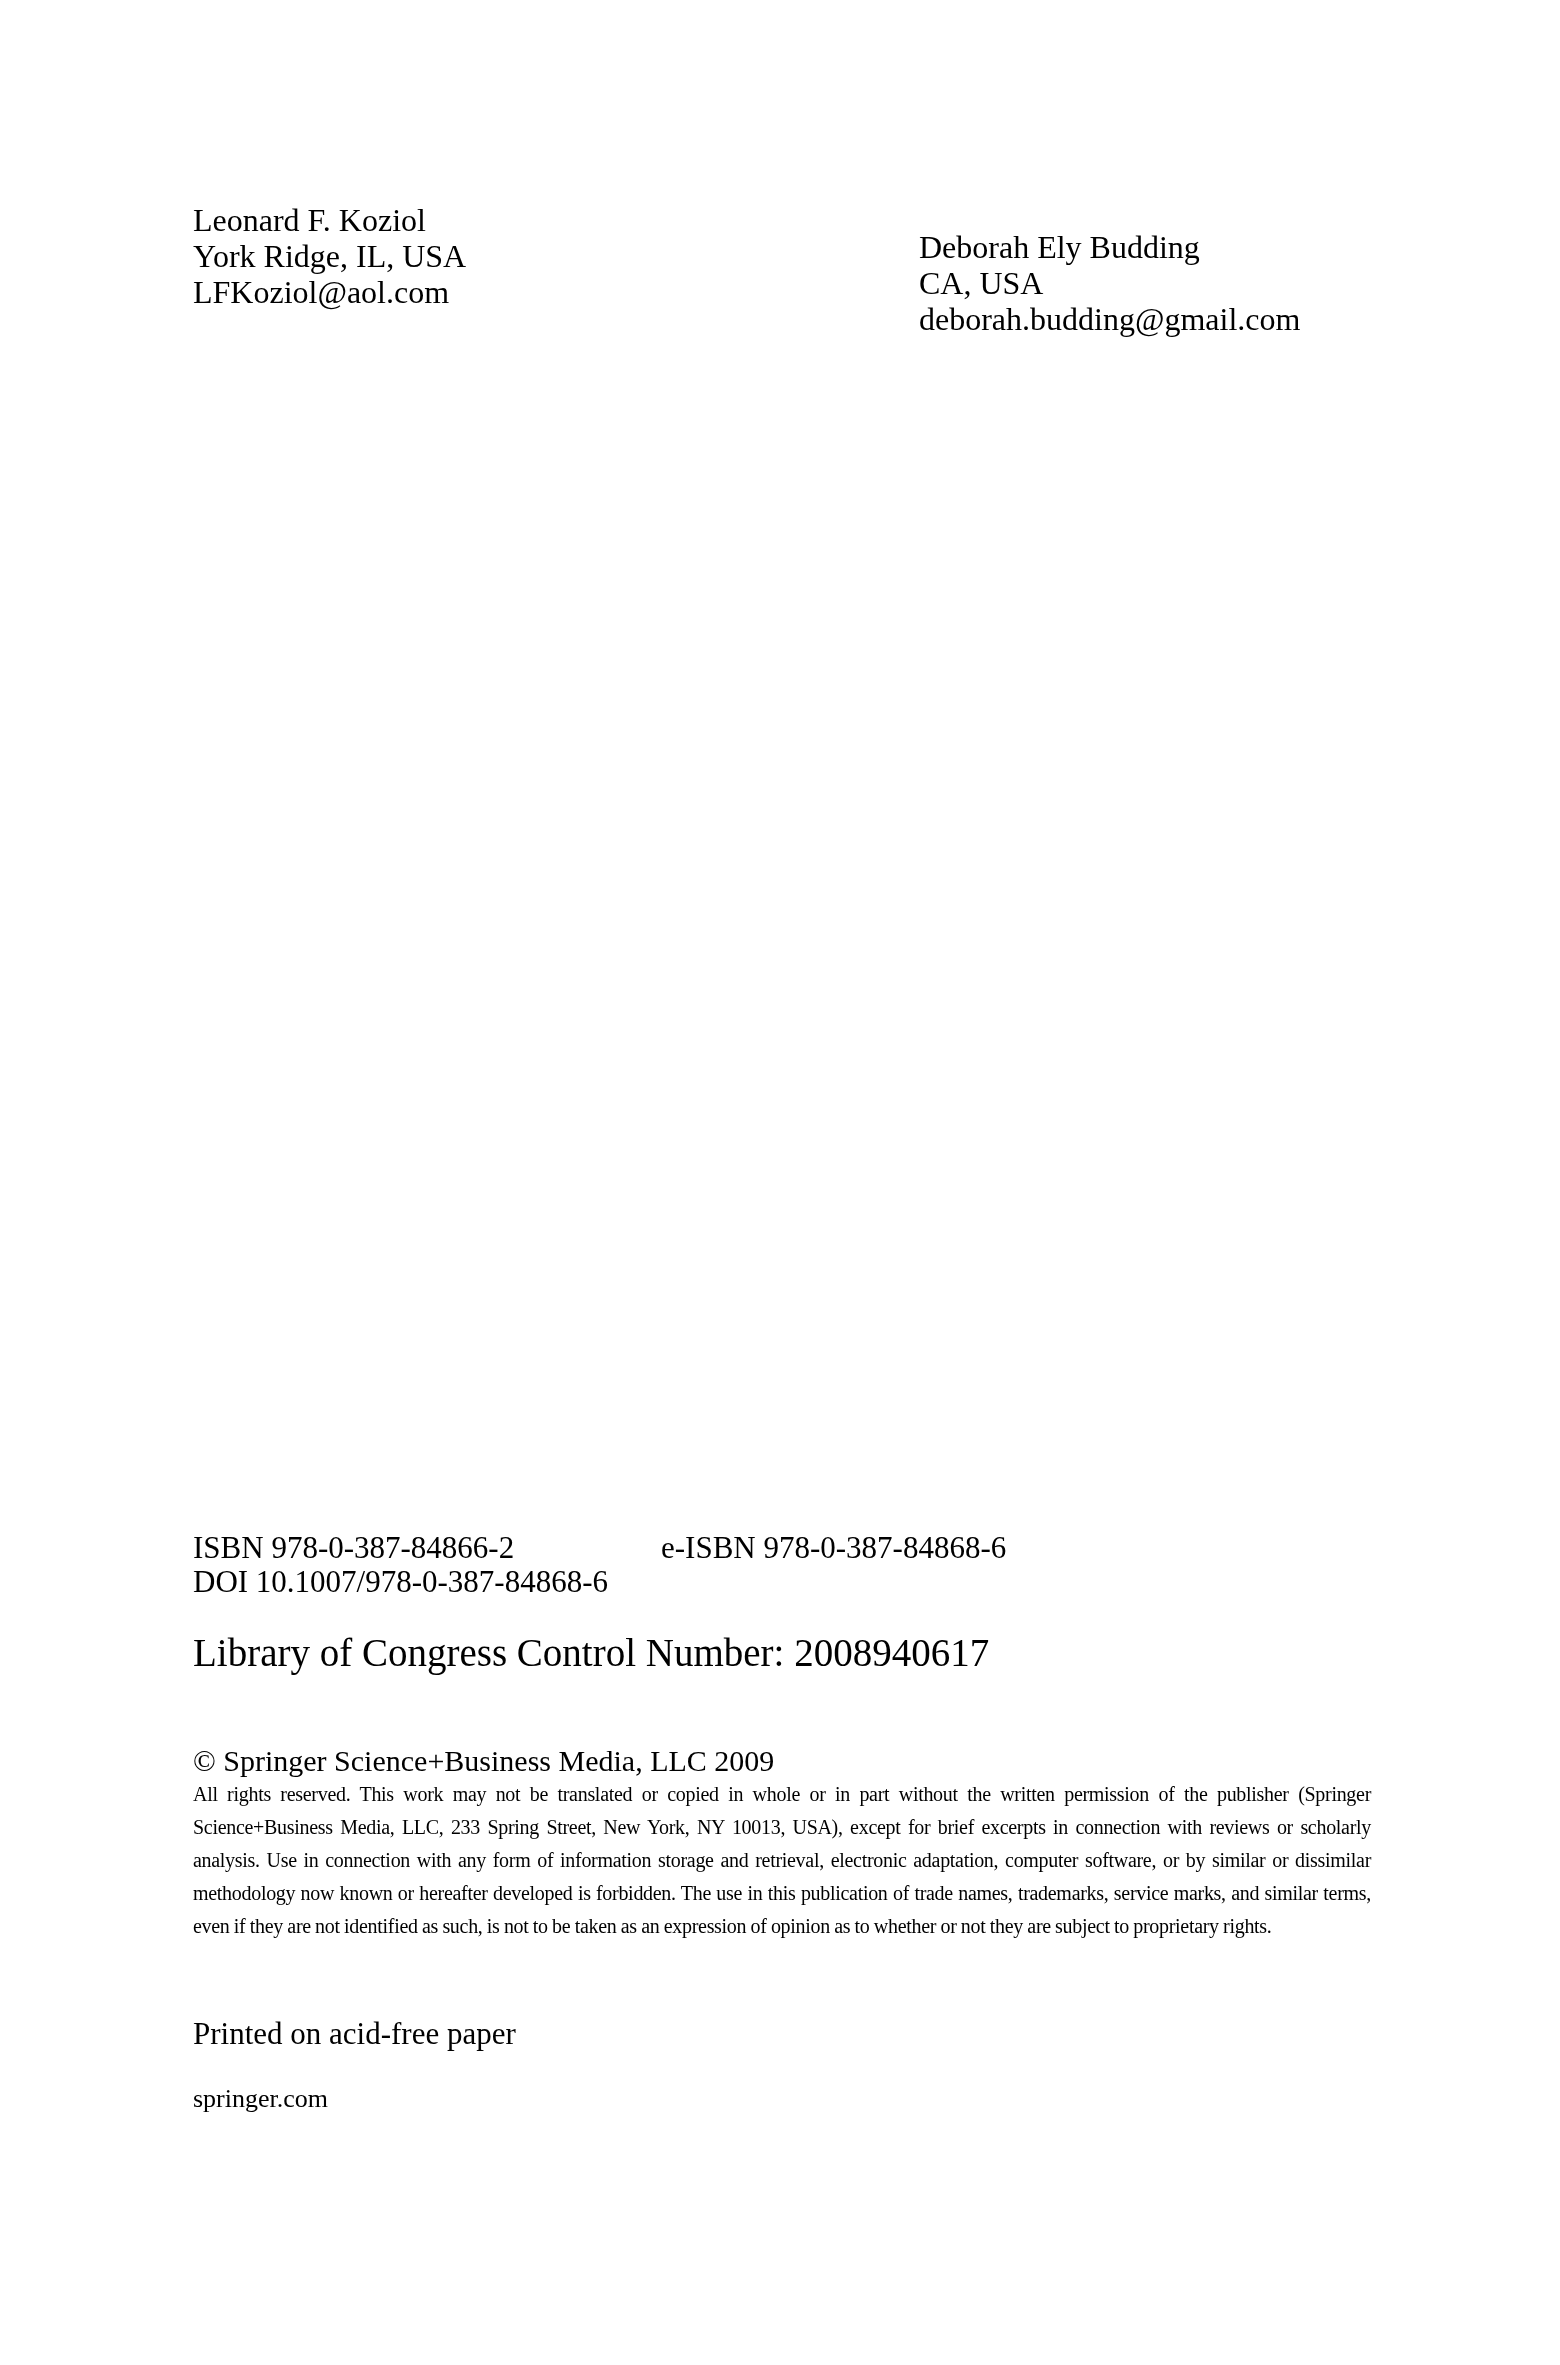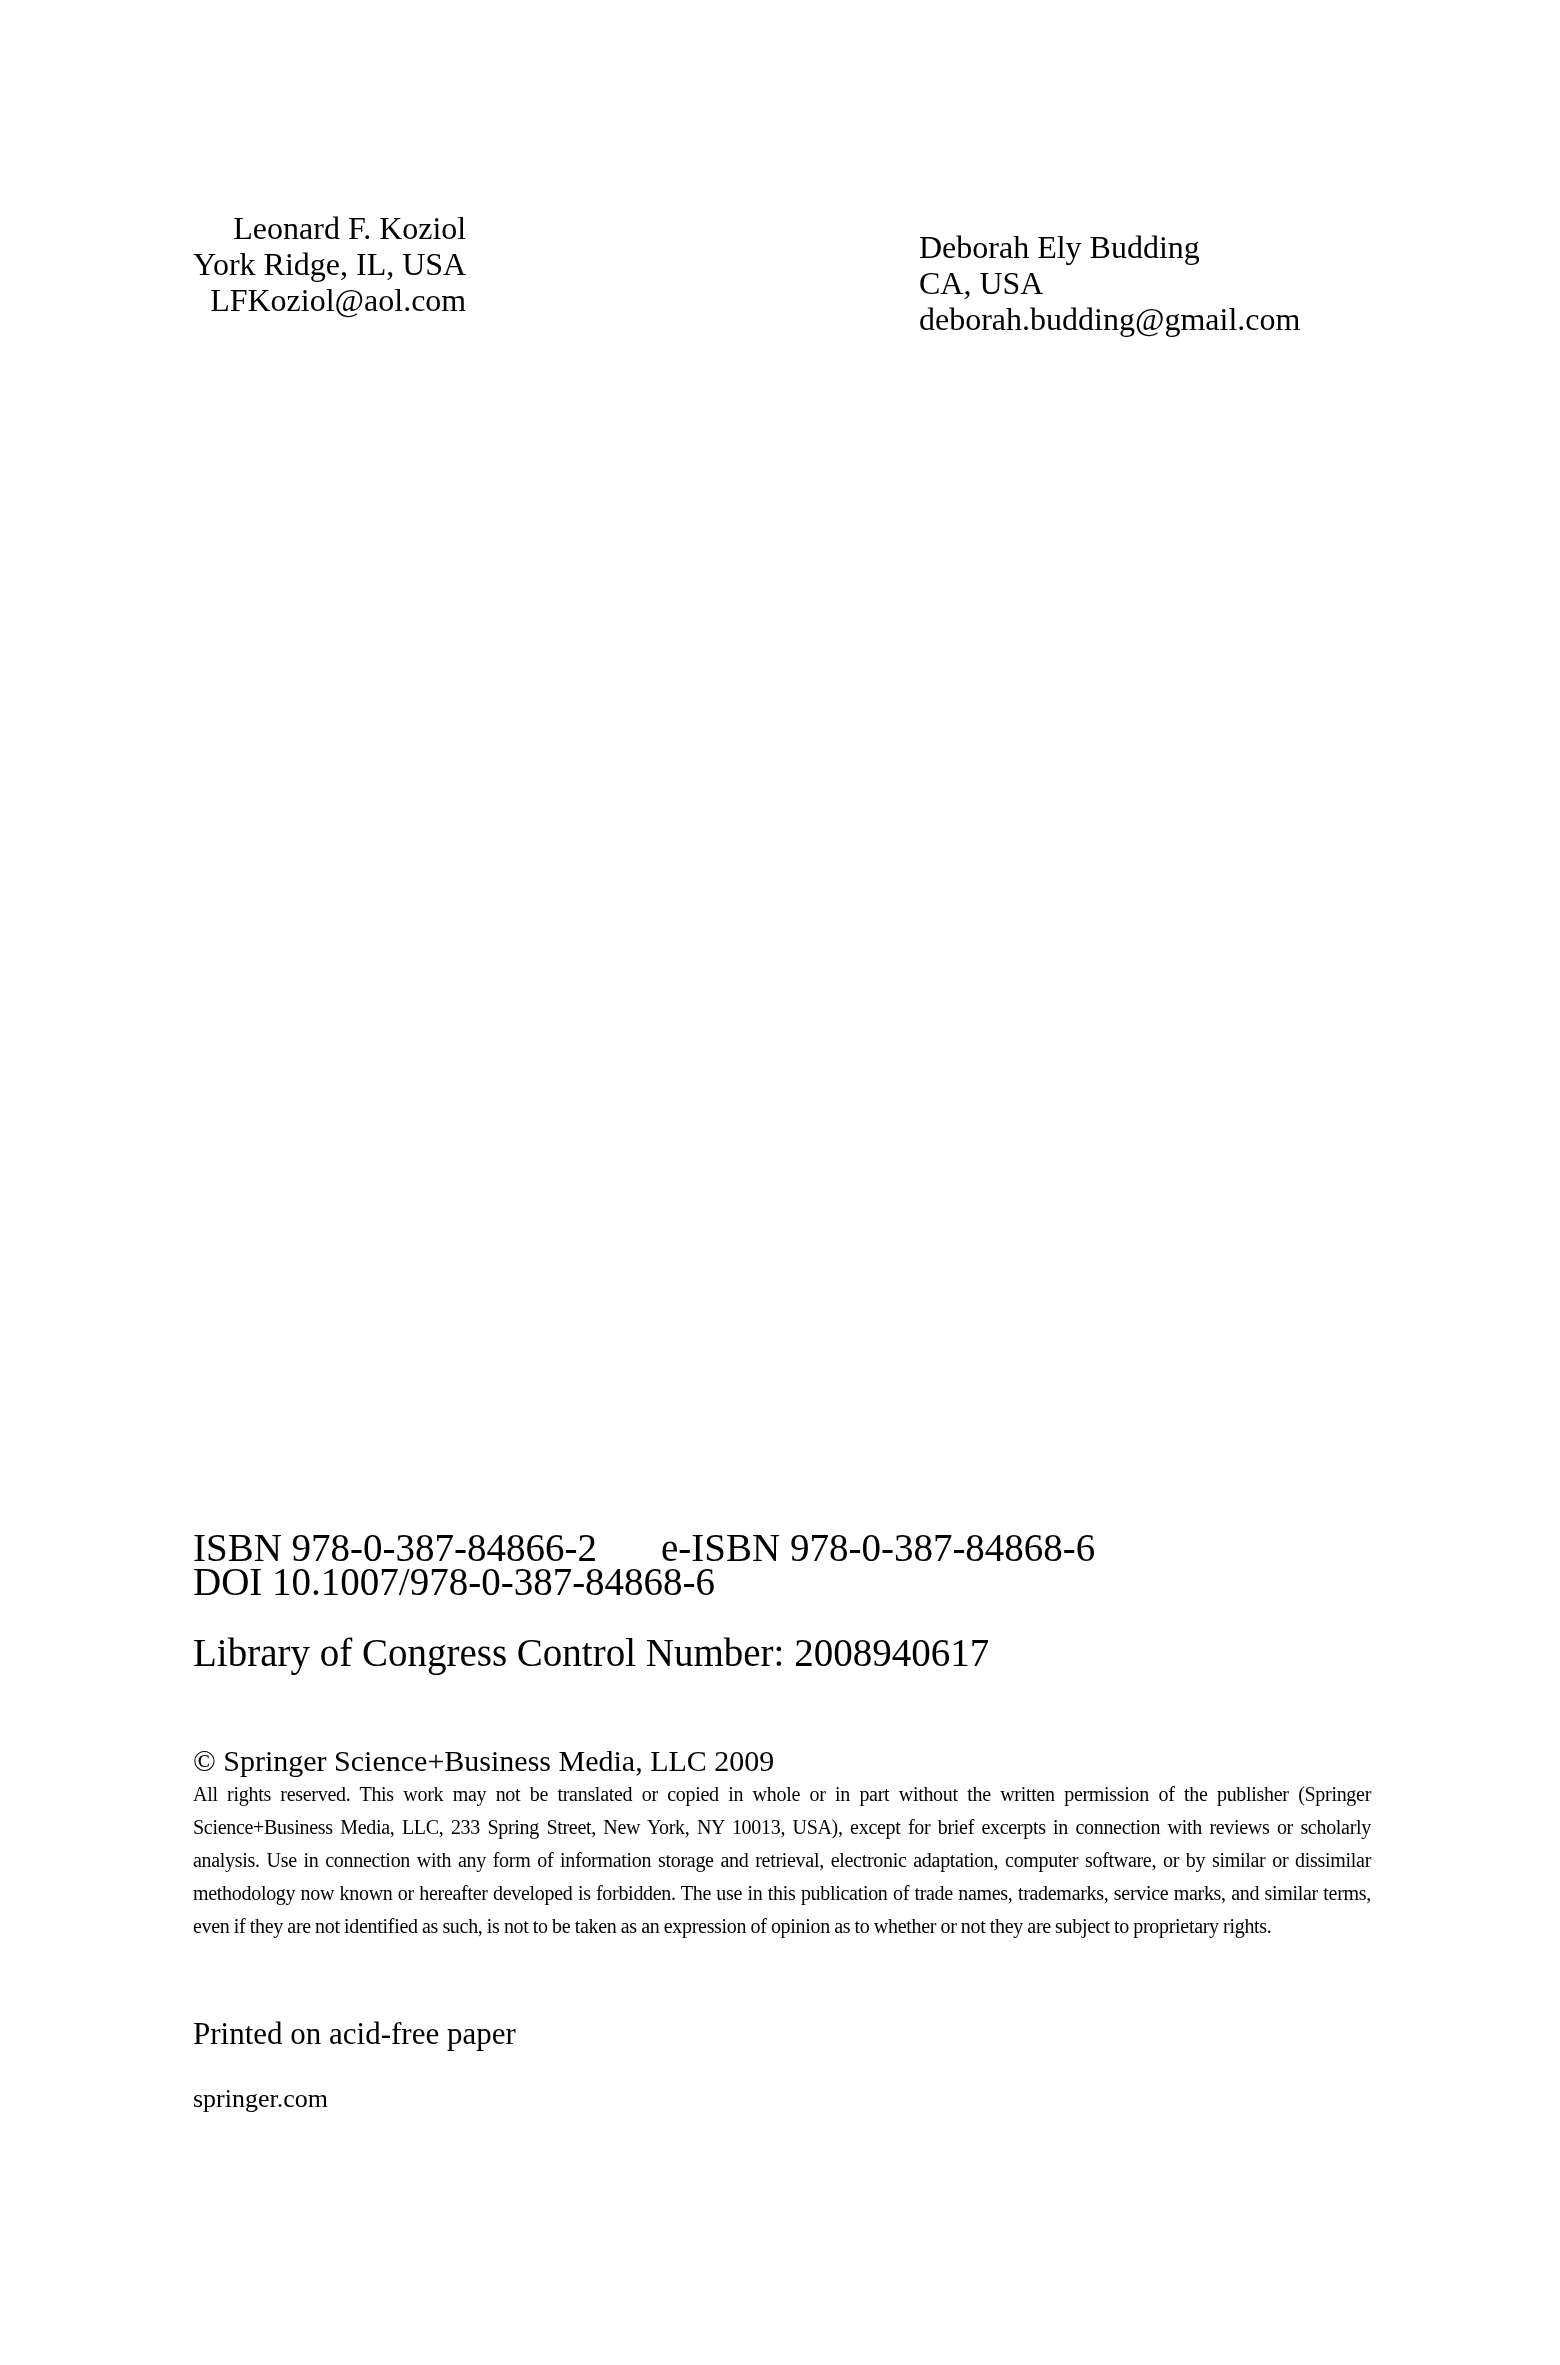--- a/index.html
+++ b/index.html
@@ -21,28 +21,28 @@
     overflow: hidden;
   }
   .abs { position: absolute; }
 
   
   .author-block {
     font-size: 32px;
     line-height: 36px;
     white-space: nowrap;
   }
-  .author-left  { left: 193px; top: 210px; text-align: right; }
+  .author-left  { left: 193px; top: 202px; }
   .author-right { left: 919px; top: 210px; margin-top: 19px; }
 
   
   .pub-block {
     left: 193px;
     top: 1531px;
-    font-size: 39px;
+    font-size: 31px;
     line-height: 34px;
     white-space: nowrap;
   }
   .isbn-row { position: relative; }
   .eisbn {
     position: absolute;
     left: 468px;
     top: 0;
   }
 

